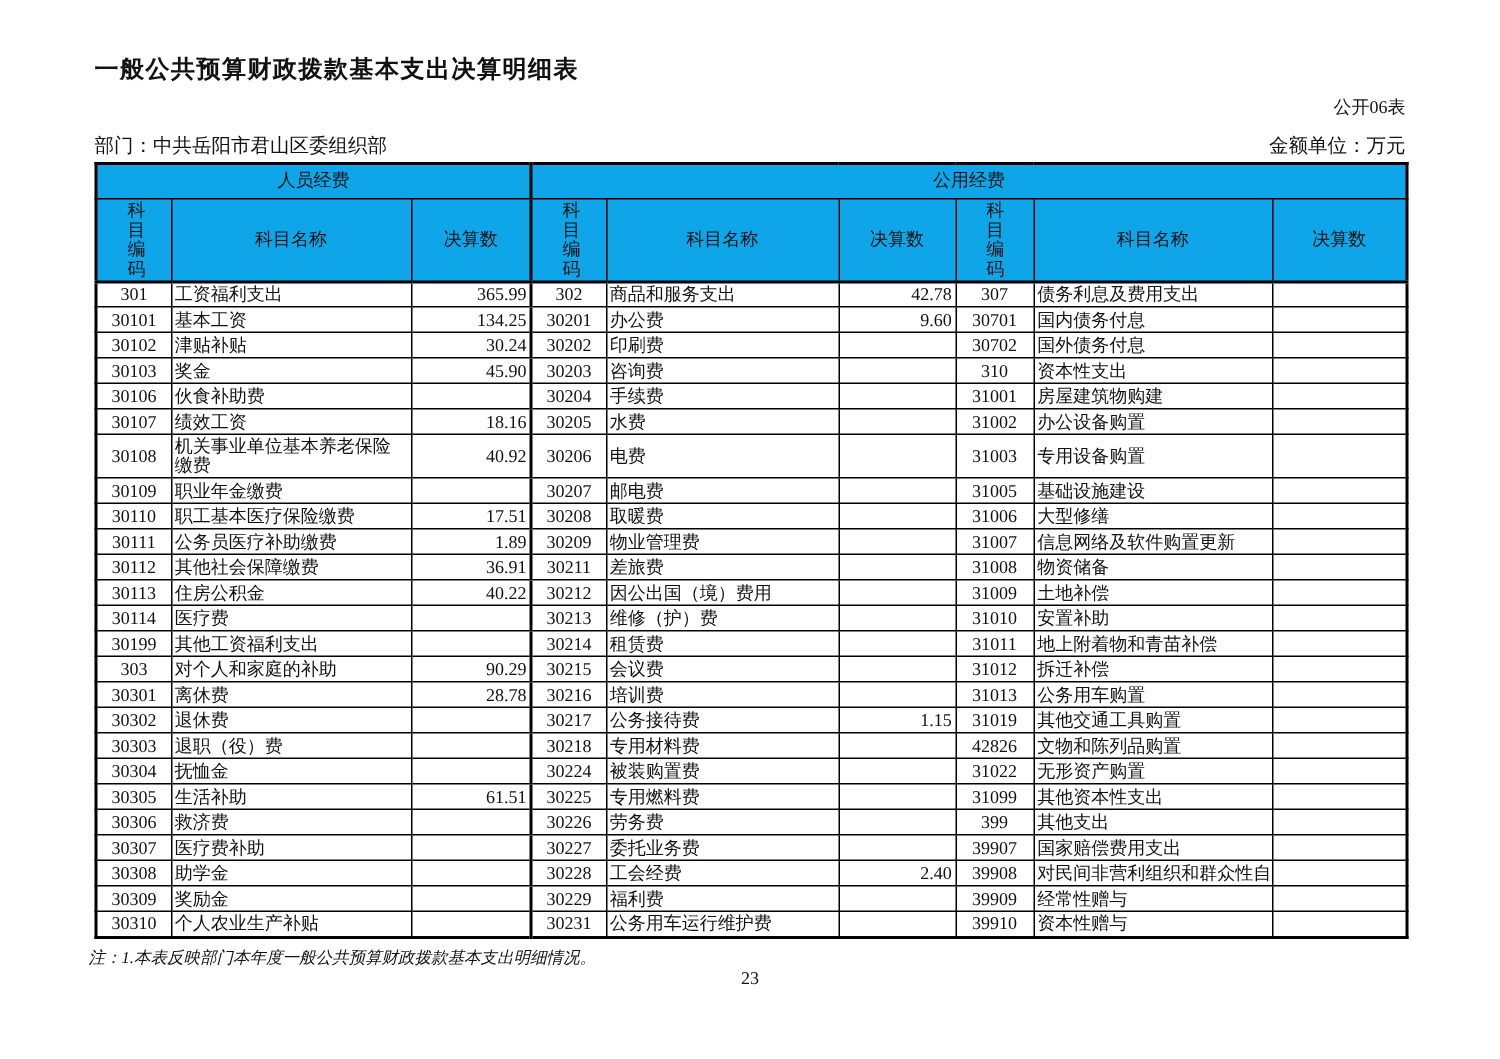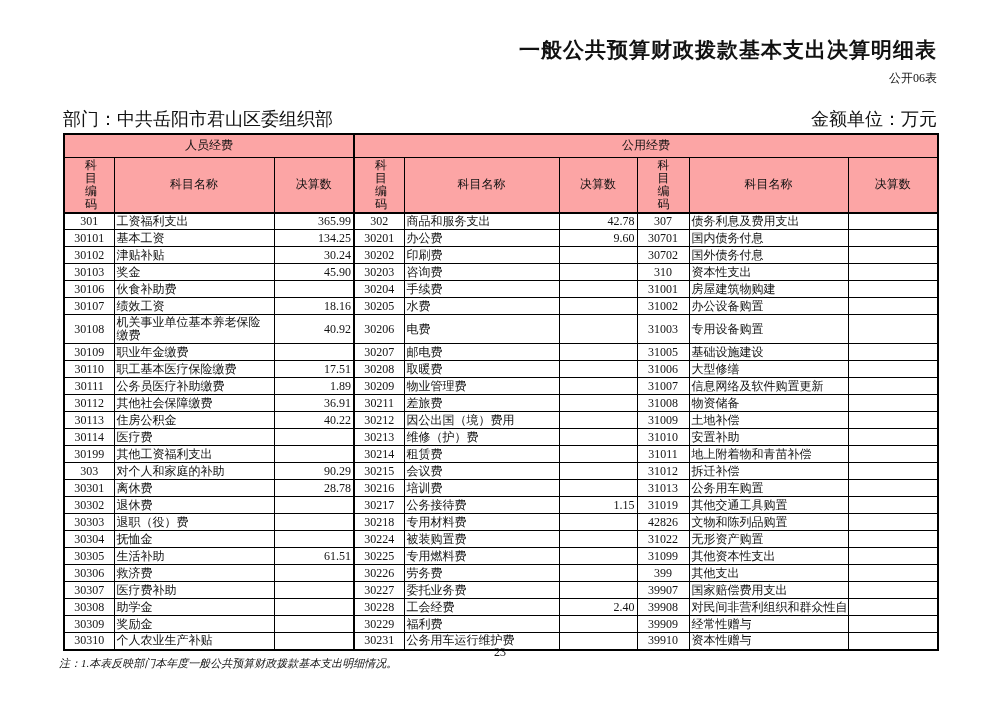--- a/index.html
+++ b/index.html
@@ -5,44 +5,44 @@
   * { margin: 0; padding: 0; box-sizing: border-box; }
   html, body { background: #ffffff; }
   body {
     width: 1000px; height: 706px;
     font-family: "Liberation Serif", serif;
     color: #111;
     overflow: hidden;
   }
   .page { width: 1000px; height: 706px; padding: 36px 63px 0 63px; position: relative; }
   .title {
-    text-align: right;
-    font-size: 21px;
+    text-align: left;
+    font-size: 16px;
     font-weight: bold;
     letter-spacing: 1px;
   }
   .table-code-line { text-align: right; font-size: 12px; margin-top: 6px; }
   .meta-line {
     display: flex; justify-content: space-between;
-    font-size: 18px; margin-top: 20px; margin-bottom: 2px;
+    font-size: 13px; margin-top: 8px; margin-bottom: 2px;
   }
   table.budget {
     border-collapse: collapse;
     table-layout: fixed;
     width: 874px;
     border: 2px solid #000;
   }
   table.budget th, table.budget td {
     border: 1px solid #000;
     font-size: 12px;
     line-height: 13px;
     vertical-align: middle;
   }
   table.budget thead th {
-    background: #fca5a5;
+    background: #0ea5e9;
     font-weight: normal;
     text-align: center;
     padding: 1px 20px;
   }
   tr.group-header-row th { height: 23px; }
   tr.column-header-row th { height: 43px; border-bottom: 2px solid #000; }
   .sec-divider { border-left: 2px solid #000 !important; }
   table.budget td { height: 17px; padding: 1px 2px; }
   td.code { text-align: center; }
   td.name { text-align: left; padding-left: 3px; }

